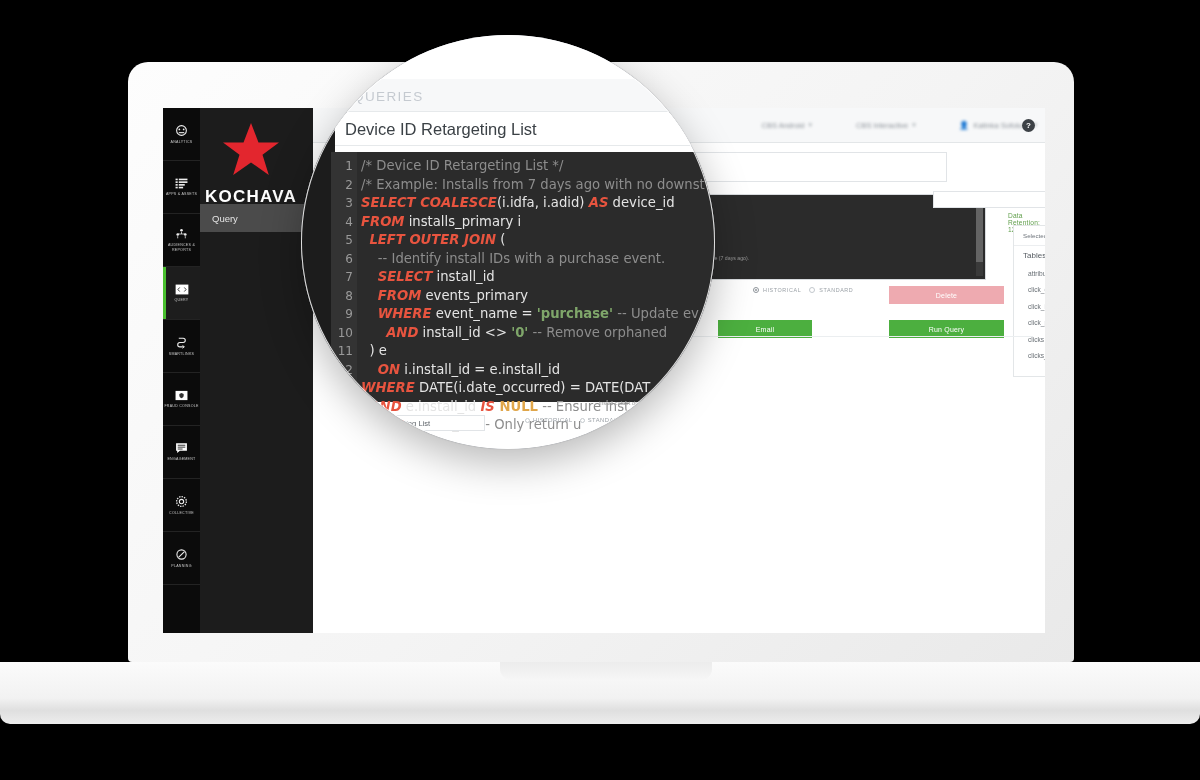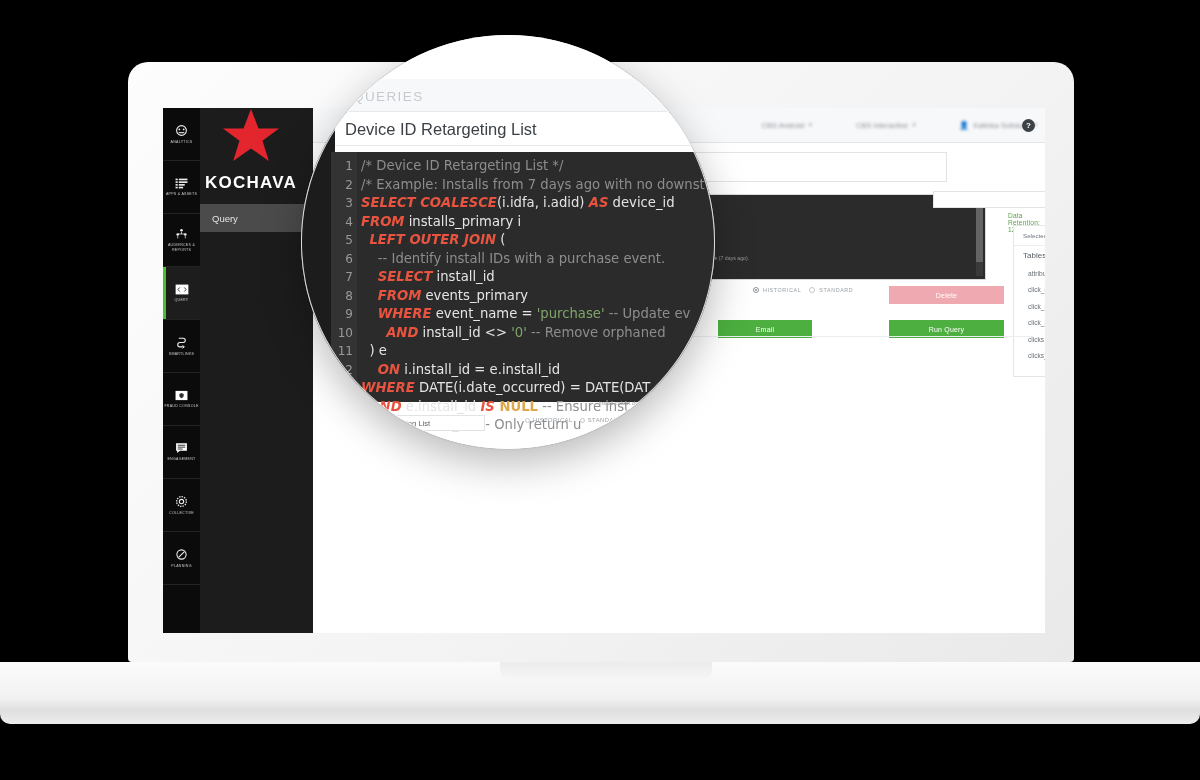--- a/index.html
+++ b/index.html
@@ -53,21 +53,21 @@
   }
   .icon-item.active{background:#1d1d1d;}
   .icon-item.active::before{
     content:"";position:absolute;left:0;top:0;bottom:0;width:3px;background:#49c02f;
   }
 
   .navpanel{
     position:absolute;left:37px;top:0;width:113px;height:525px;background:#1c1c1c;
   }
   .brand{
-    position:absolute;left:0;top:0;width:102px;text-align:center;color:#fff;
+    position:absolute;left:0;top:14px;width:102px;text-align:center;color:#fff;
   }
   .brand .star{display:block;margin:0 auto 6px;}
   .brand .word{
     font-size:17px;font-weight:700;letter-spacing:1.2px;color:#fff;
   }
   .nav-item{
     position:absolute;left:0;top:96px;width:113px;height:28px;
     background:#4b4b4b;color:#e4e4e4;font-size:9.5px;
     display:flex;align-items:center;padding-left:12px;box-sizing:border-box;
   }
@@ -196,21 +196,21 @@
   }
   .m-gutter{position:absolute;left:0;top:0;width:26px;height:250px;background:#333333;}
   .code{
     position:absolute;left:0;top:5px;width:384px;font-size:13.2px;line-height:18.5px;
     font-family:"DejaVu Sans", sans-serif;white-space:pre;
   }
   .code .ln{display:block;height:18.5px;}
   .code .num{display:inline-block;width:22px;text-align:right;color:#9a9a9a;font-size:12px;padding-right:8px;}
   .kw{color:#e8543f;font-weight:700;font-style:italic;}
   .cm{color:#8d8d8d;}
-  .str{color:#7fa66a;}
+  .str{color:#7fa66a;font-weight:bold;}
   .nul{color:#e0a64a;font-weight:700;}
   .pl{color:#e4e4e4;}
 
   .m-footnote{position:absolute;left:268px;top:248px;font-size:5.6px;color:#9b9b9b;}
   .m-qn-lbl{position:absolute;left:34px;top:372px;font-size:6px;letter-spacing:.8px;color:#a4aab0;}
   .m-qn-inp{
     position:absolute;left:34px;top:380px;width:150px;height:16px;border:1px solid #e1e4e7;
     box-sizing:border-box;display:flex;align-items:center;padding-left:6px;font-size:7.6px;color:#5f656b;background:#fff;
   }
   .m-radio{position:absolute;left:224px;top:382px;display:flex;align-items:center;gap:7px;}

